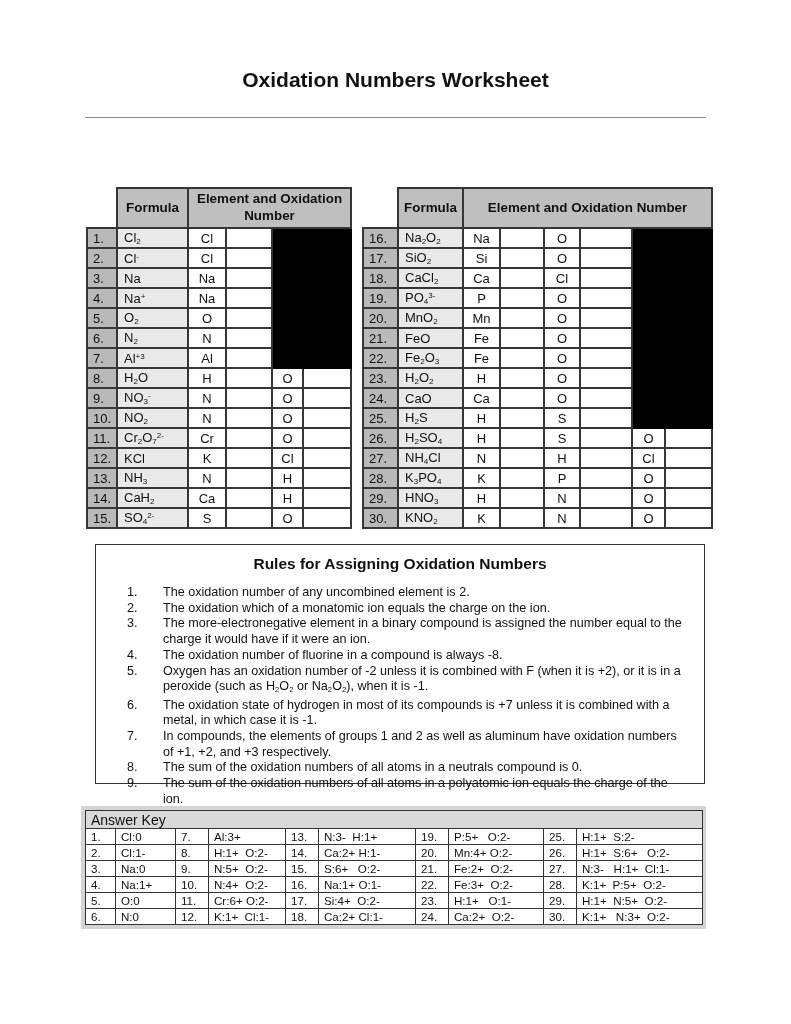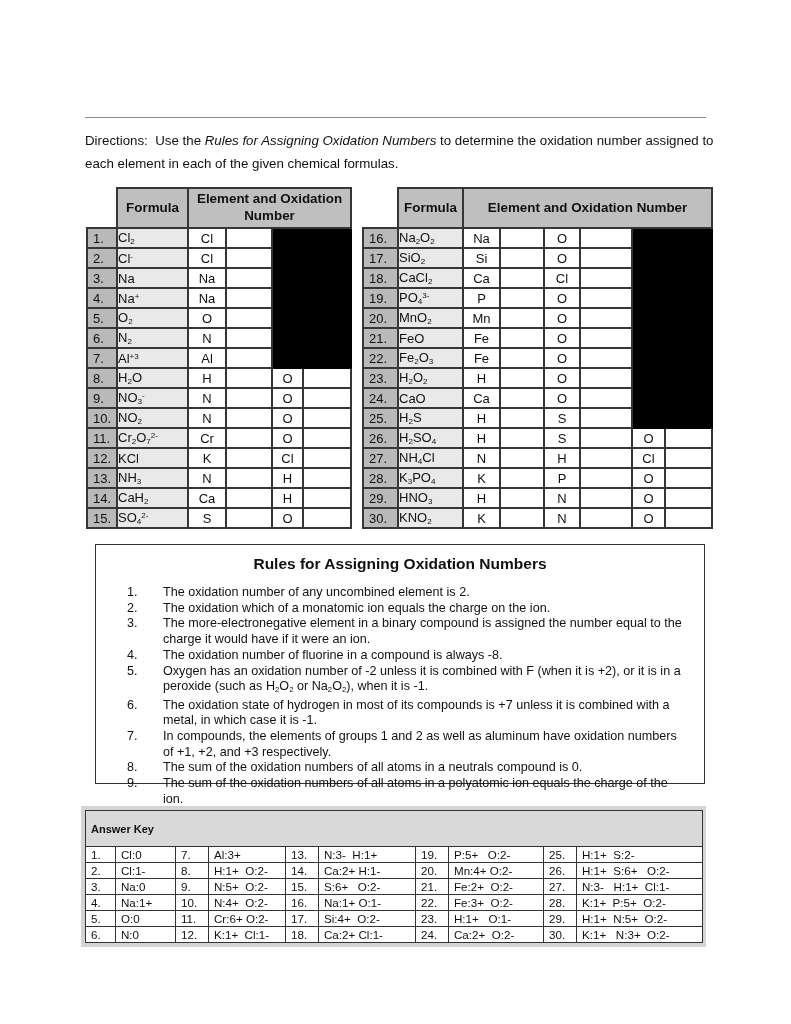--- a/index.html
+++ b/index.html
@@ -22,52 +22,52 @@
   .directions{position:absolute;top:130px;left:85px;width:630px;margin:0;
               font-size:13.3px;line-height:1.72;white-space:pre-wrap}
 
   table.ws{position:absolute;border-collapse:collapse;table-layout:fixed}
   .ws th,.ws td{border:2px solid var(--line);overflow:hidden;vertical-align:middle}
   .ws th.hdr{background:var(--hdr-gray);font-size:13.4px;font-weight:700;
              text-align:center;height:40px;line-height:1.25;padding:0 4px}
   .ws th.nohead{border:none;background:transparent}
   .ws td{height:20px;font-size:13px;padding:0}
   .ws td.num{background:var(--num-gray);padding-left:5px}
-  .ws td.formula{background:var(--formula-gray);}
+  .ws td.formula{background:var(--formula-gray);padding-left:6px}
   .ws td.el{text-align:center}
   .ws td.blk{background:#000;border-color:#000}
   sub{font-size:.62em;vertical-align:-0.22em;letter-spacing:0}
   sup{font-size:.62em;vertical-align:0.48em}
   .ws.left{left:86px;top:187px;width:264px}
   .ws.right{left:362px;top:187px;width:349px}
 
   .rules-box{position:absolute;left:95px;top:544px;width:610px;height:240px;
              border:1.5px solid #333;padding:8px 0 0 0;background:#fff}
   .rules-title{text-align:center;font-weight:700;font-size:15.5px;margin:2px 0 0 0}
   .rules-list{list-style:none;margin:12px 0 0 31px;padding:0}
   .rules-list li{display:flex;font-size:12.6px;line-height:15.7px}
   .rnum{flex:0 0 36px}
   .rtext{flex:1;padding-right:18px}
 
   .ak-frame{position:absolute;left:81px;top:806px;width:625px;
             background:var(--ak-frame);padding:4px}
   table.ak{border-collapse:collapse;table-layout:fixed;width:617px;background:#fff}
   .ak th,.ak td{border:1.5px solid #333;font-size:11.6px;height:16px;
                 padding:0 0 0 5px;text-align:left;overflow:hidden;vertical-align:middle}
-  .ak th.ak-title{background:var(--ak-hdr);font-weight:700;font-size:11px;height:36px}
+  .ak th.ak-title{background:var(--ak-hdr);font-weight:400;font-size:14px;height:18px}
   .ak td{white-space:pre}
 </style>
 </head>
 <body>
 
 <div class="page">
 
+  <h1 class="title">Oxidation Numbers Worksheet</h1>
   <div class="divider"></div>
 
-  <p class="directions"><span>Directions:  Use the </span><i>Rules for Assigning Oxidation Numbers</i><span> to determine the oxidation number assigned to each element in each of the given chemical formulas.</span></p>
 
   <table class="ws left">
     <colgroup>
       <col style="width:30px">
         <col style="width:71px">
         <col style="width:38px">
       <col style="width:46px">
         <col style="width:31px">
         <col style="width:48px">
     </colgroup>

